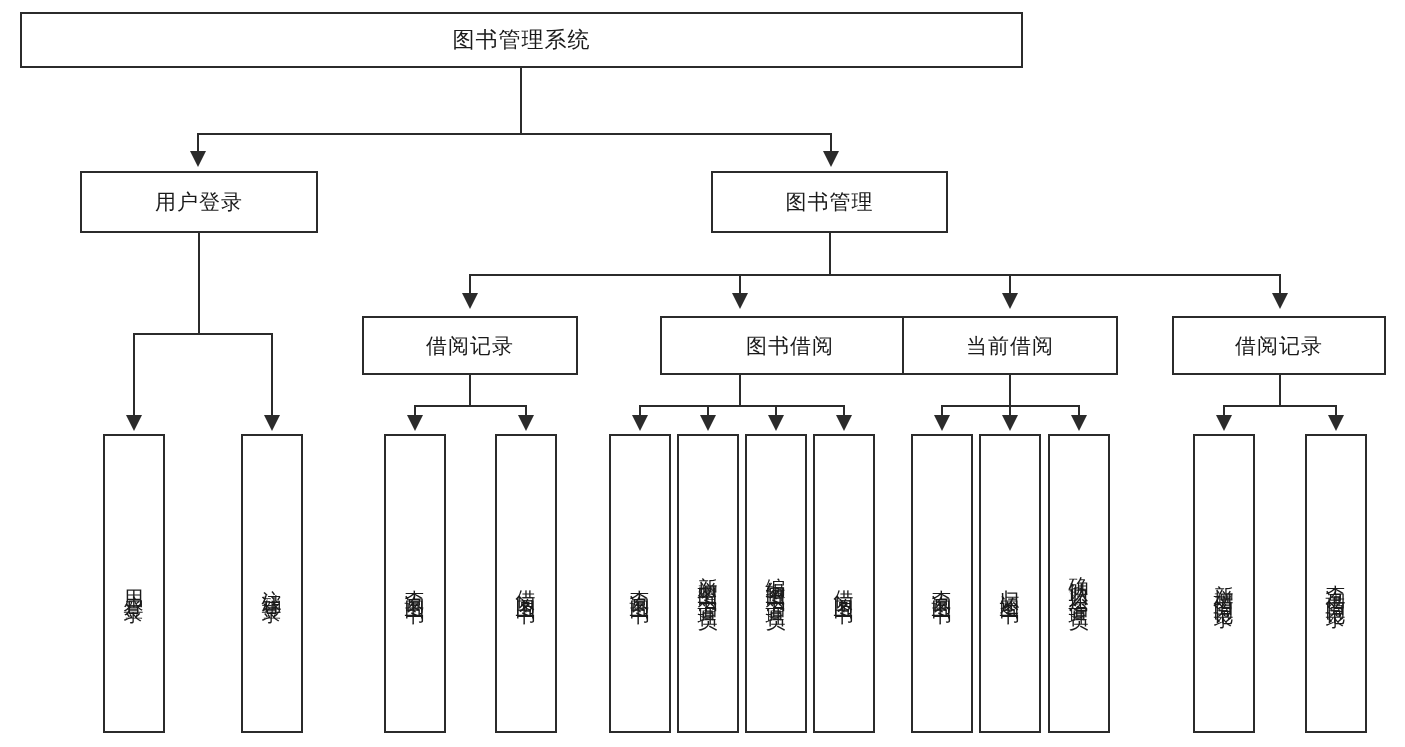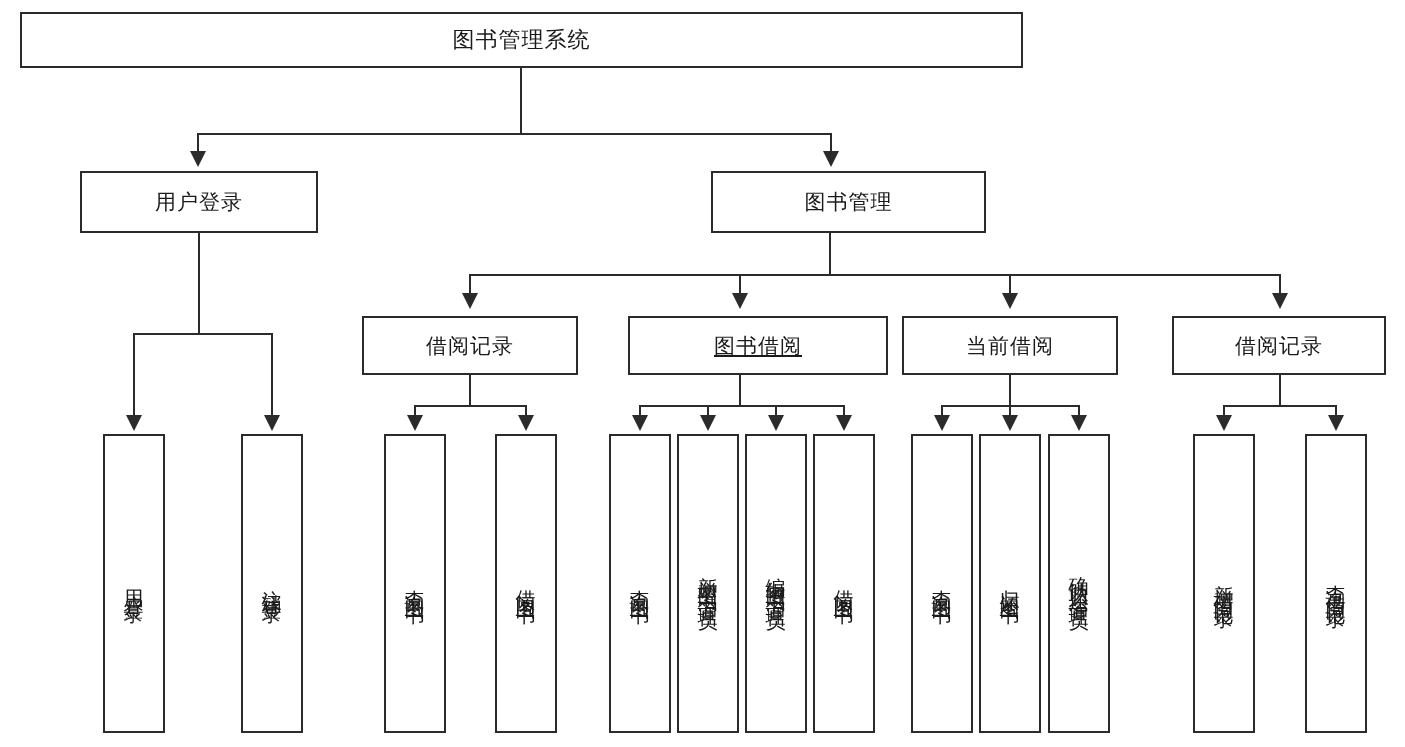--- a/index.html
+++ b/index.html
@@ -88,21 +88,21 @@
   <div class="conn hline" style="left:197px; top:133px; width:635px; height:2px;"></div>
 
   <div class="conn vline" style="left:197px; top:133px; width:2px; height:20px;"></div>
   <div class="arrow" style="left:190px; top:151px;"></div>
 
   <div class="conn vline" style="left:830px; top:133px; width:2px; height:20px;"></div>
   <div class="arrow" style="left:823px; top:151px;"></div>
 
   <div class="node horiz" style="left:80px; top:171px; width:238px; height:62px;">用户登录</div>
 
-  <div class="node horiz" style="left:711px; top:171px; width:275px; height:62px;">图书管理</div>
+  <div class="node horiz" style="left:711px; top:171px; width:237px; height:62px;">图书管理</div>
 
   <div class="conn vline" style="left:198px; top:233px; width:2px; height:101px;"></div>
   <div class="conn hline" style="left:133px; top:333px; width:140px; height:2px;"></div>
   <div class="conn vline" style="left:133px; top:333px; width:2px; height:84px;"></div>
   <div class="arrow" style="left:126px; top:415px;"></div>
   <div class="conn vline" style="left:271px; top:333px; width:2px; height:84px;"></div>
   <div class="arrow" style="left:264px; top:415px;"></div>
 
   <div class="conn vline" style="left:829px; top:233px; width:2px; height:42px;"></div>
   <div class="conn hline" style="left:469px; top:274px; width:811px; height:2px;"></div>
@@ -114,21 +114,21 @@
   <div class="arrow" style="left:732px; top:293px;"></div>
 
   <div class="conn vline" style="left:1009px; top:274px; width:2px; height:21px;"></div>
   <div class="arrow" style="left:1002px; top:293px;"></div>
 
   <div class="conn vline" style="left:1279px; top:274px; width:2px; height:21px;"></div>
   <div class="arrow" style="left:1272px; top:293px;"></div>
 
   <div class="node horiz" style="left:362px; top:316px; width:216px; height:59px;">借阅记录</div>
 
-  <div class="node horiz" style="left:628px; top:316px; width:260px; height:59px;text-decoration:underline;">图书借阅</div>
+  <div class="node horiz" style="left:660px; top:316px; width:260px; height:59px;">图书借阅</div>
 
   <div class="node horiz" style="left:1172px; top:316px; width:214px; height:59px;">借阅记录</div>
 
   <div class="node horiz" style="left:902px; top:316px; width:216px; height:59px;">当前借阅</div>
 
   <div class="conn vline" style="left:469px; top:375px; width:2px; height:31px;"></div>
   <div class="conn hline" style="left:414px; top:405px; width:113px; height:2px;"></div>
   <div class="conn vline" style="left:414px; top:405px; width:2px; height:12px;"></div>
   <div class="arrow" style="left:407px; top:415px;"></div>
   <div class="conn vline" style="left:525px; top:405px; width:2px; height:12px;"></div>

